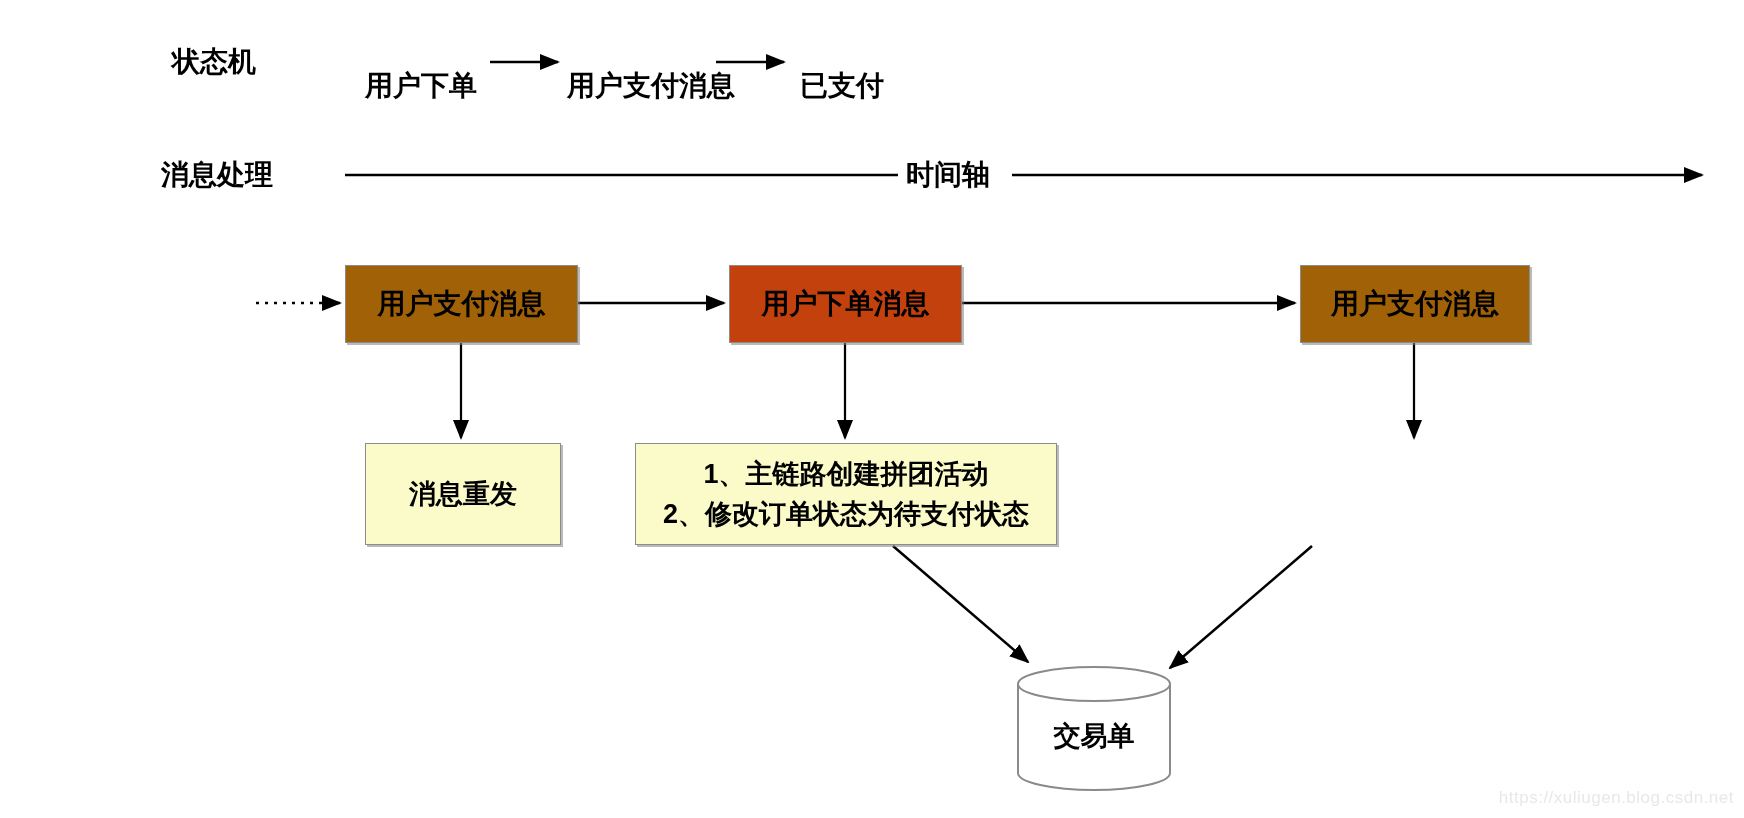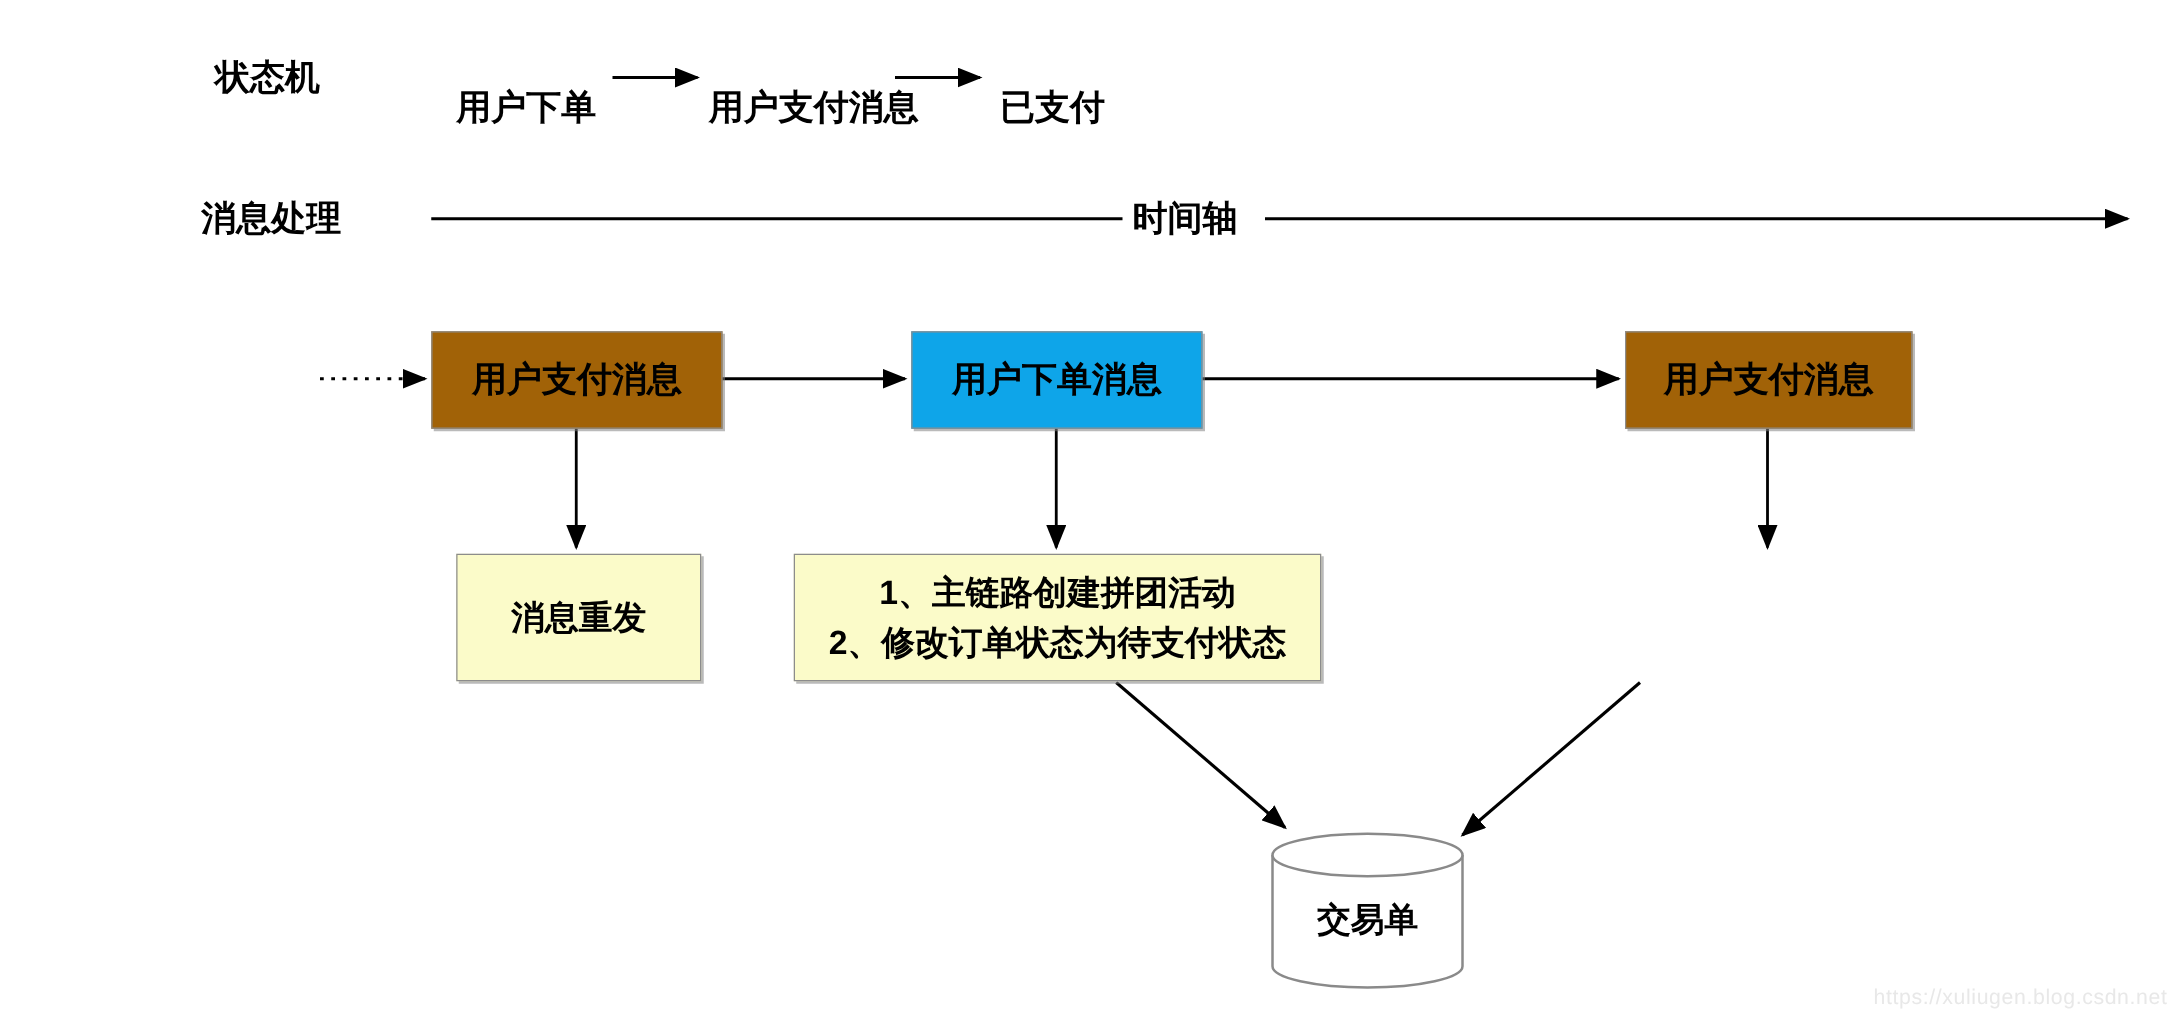--- a/index.html
+++ b/index.html
@@ -9,21 +9,21 @@
   }
   #arrow-layer{position:absolute;left:0;top:0;width:1744px;height:818px;}
   .lbl{position:absolute;font-size:28px;font-weight:700;white-space:nowrap;line-height:30px;}
   .flow-step{position:absolute;font-size:28px;font-weight:700;white-space:nowrap;line-height:30px;margin-top:24px;}
   .msg-box{
     position:absolute;display:flex;align-items:center;justify-content:center;
     border:1px solid #8c8c8c;box-shadow:2px 2px 0 rgba(130,130,130,0.55);
     font-size:28px;font-weight:700;
   }
   .box-green{background:#a16207;}
-  .box-blue{background:#0ea5e9;}
+  .box-blue{background:#c2410c;}
   .action-box{
     position:absolute;display:flex;flex-direction:column;align-items:center;justify-content:center;
     background:#fbfbc9;border:1px solid #8c8c8c;box-shadow:2px 2px 0 rgba(130,130,130,0.55);
     font-size:27px;font-weight:600;line-height:40px;text-align:center;
   }
   #id-note{
     position:absolute;left:14px;top:251px;width:248px;height:100px;background:#fffff2;
     font-size:27px;line-height:40px;padding:8px 12px;box-sizing:border-box;white-space:nowrap;
   }
   #db-label{

